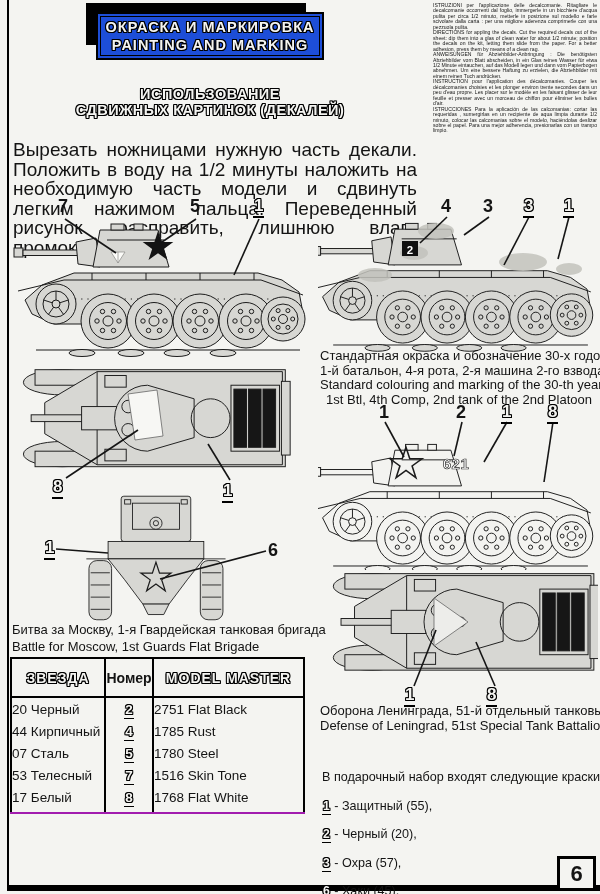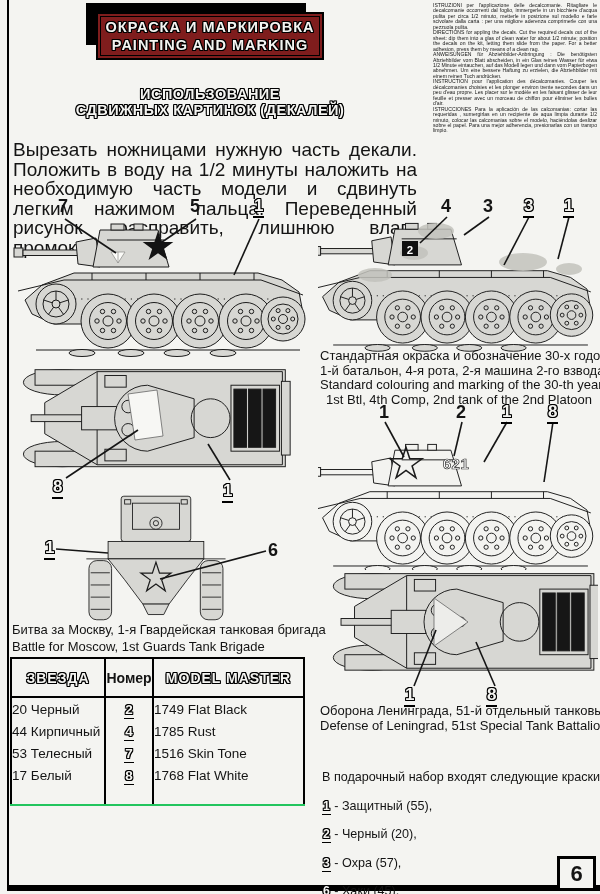--- a/index.html
+++ b/index.html
@@ -12,41 +12,41 @@
         -1px 0 0 #000,1px 0 0 #000,-1px 1px 0 #000,0 1px 0 #000,1px 1px 0 #000;}
   
   .co{position:absolute;font-weight:bold;font-size:18px;line-height:1;}
   .co.outline{font-size:17px;border-bottom:2px solid #000;padding:0 1px 2px 1px;}
   .fig{position:absolute;}
   .fig svg{position:absolute;left:0;top:0;--tf:#d7d7d3;}
   svg.winter{--tf:#f3f3f0;}
   .lead{stroke:#151515;stroke-width:1.6;}
   
   .tshadow{background:#000;}
-  .tbox{background:#7f1d1d;border:2px solid #000;}
+  .tbox{background:#1d4ed8;border:2px solid #000;}
   .tbox .inner{position:absolute;left:2px;top:2px;right:2px;bottom:2px;border:1px solid #000;
         display:flex;flex-direction:column;justify-content:center;text-align:center;}
   .tbox .l{font-size:14.5px;font-weight:bold;letter-spacing:1px;line-height:18px;}
   
   .useHead{font-size:14.5px;font-weight:bold;letter-spacing:.5px;line-height:16px;text-align:center;}
   .ruPara{font-size:19px;line-height:19.5px;text-align:justify;}
   .ml{font-size:5.1px;line-height:5.45px;text-align:justify;}
   .ml p{margin:0;}
   .cap{font-size:13px;line-height:16.5px;}
   .capC{text-align:center;}
   .capR{text-align:right;}
   
   table.pt{position:absolute;left:10px;top:657px;border-collapse:collapse;table-layout:fixed;
         background:transparent;}
   table.pt th,table.pt td{border-left:2px solid #000;border-right:2px solid #000;padding:0;}
   table.pt th{border-top:2px solid #000;border-bottom:2px solid #000;height:37px;
         font-size:14px;font-weight:bold;text-align:center;}
   table.pt td{height:22px;font-size:13.5px;vertical-align:middle;}
   table.pt tr.first td{padding-top:9px;}
-  table.pt tr.last td{border-bottom:2px solid #22c55e;padding-bottom:18px;}
+  table.pt tr.last td{border-bottom:2px solid #a21caf;padding-bottom:4px;}
   td.c1{padding-left:10px;}
   td.c2{text-align:center;}
   td.c3{padding-left:13px;}
   .numo{font-weight:bold;font-size:13.5px;border-bottom:1.5px solid #000;padding:0 1px 1px 1px;}
   
   .gift{font-size:12.6px;line-height:12.8px;}
   .gift .h{font-size:13.4px;font-weight:bold;text-align:center;line-height:15.5px;}
   .gift .h .u{border-bottom:2px solid #000;padding-bottom:1px;}
   .gift .intro{margin-top:7px;line-height:13px;}
   .gift .item{line-height:12.4px;margin-top:16px;}
@@ -293,44 +293,49 @@
       <use xlink:href="#sym-front" href="#sym-front" transform="translate(52,0) scale(0.87)"></use>
       <line class="lead" x1="26" y1="58" x2="78" y2="62"></line>
       <line class="lead" x1="236" y1="60" x2="130" y2="88"></line>
     </svg>
     <span class="co outline outl" style="left:14px;top:48px">1</span>
     <span class="co solid" style="left:238px;top:50px">6</span>
   </div>
 
   <div class="abs cap" style="left:12px;top:622px;width:340px">
     <div class="nw">Битва за Москву, 1-я Гвардейская танковая бригада</div>
-    <div class="nw">Battle for Moscow, 1st Guards Tank Brigade</div>
+    <div class="nw">Battle for Moscow, 1st Guards Flat Brigade</div>
   </div>
 
   <table class="pt">
     <colgroup>
         <col style="width:94px">
         <col style="width:48px">
         <col style="width:151px">
       </colgroup>
     <tbody>
         <tr>
       <th><span class="outl" style="letter-spacing:1px">ЗВЕЗДА</span></th>
       <th><span>Номер</span></th>
       <th><span class="outl" style="letter-spacing:1px">MODEL MASTER</span></th>
     </tr>
     <tr>
       <td class="c1">20 Черный</td>
       <td class="c2"><span class="numo outl">2</span></td>
-      <td class="c3">1749 Flat Black</td>
+      <td class="c3">2751 Flat Black</td>
     </tr>
     <tr>
       <td class="c1">44 Кирпичный</td>
       <td class="c2"><span class="numo outl">4</span></td>
       <td class="c3">1785 Rust</td>
+    </tr>
+    <tr>
+      <td class="c1">07 Сталь</td>
+      <td class="c2"><span class="numo outl">5</span></td>
+      <td class="c3">1780 Steel</td>
     </tr>
     <tr>
       <td class="c1">53 Телесный</td>
       <td class="c2"><span class="numo outl">7</span></td>
       <td class="c3">1516 Skin Tone</td>
     </tr>
     <tr class="last">
       <td class="c1">17 Белый</td>
       <td class="c2"><span class="numo outl">8</span></td>
       <td class="c3">1768 Flat White</td>

